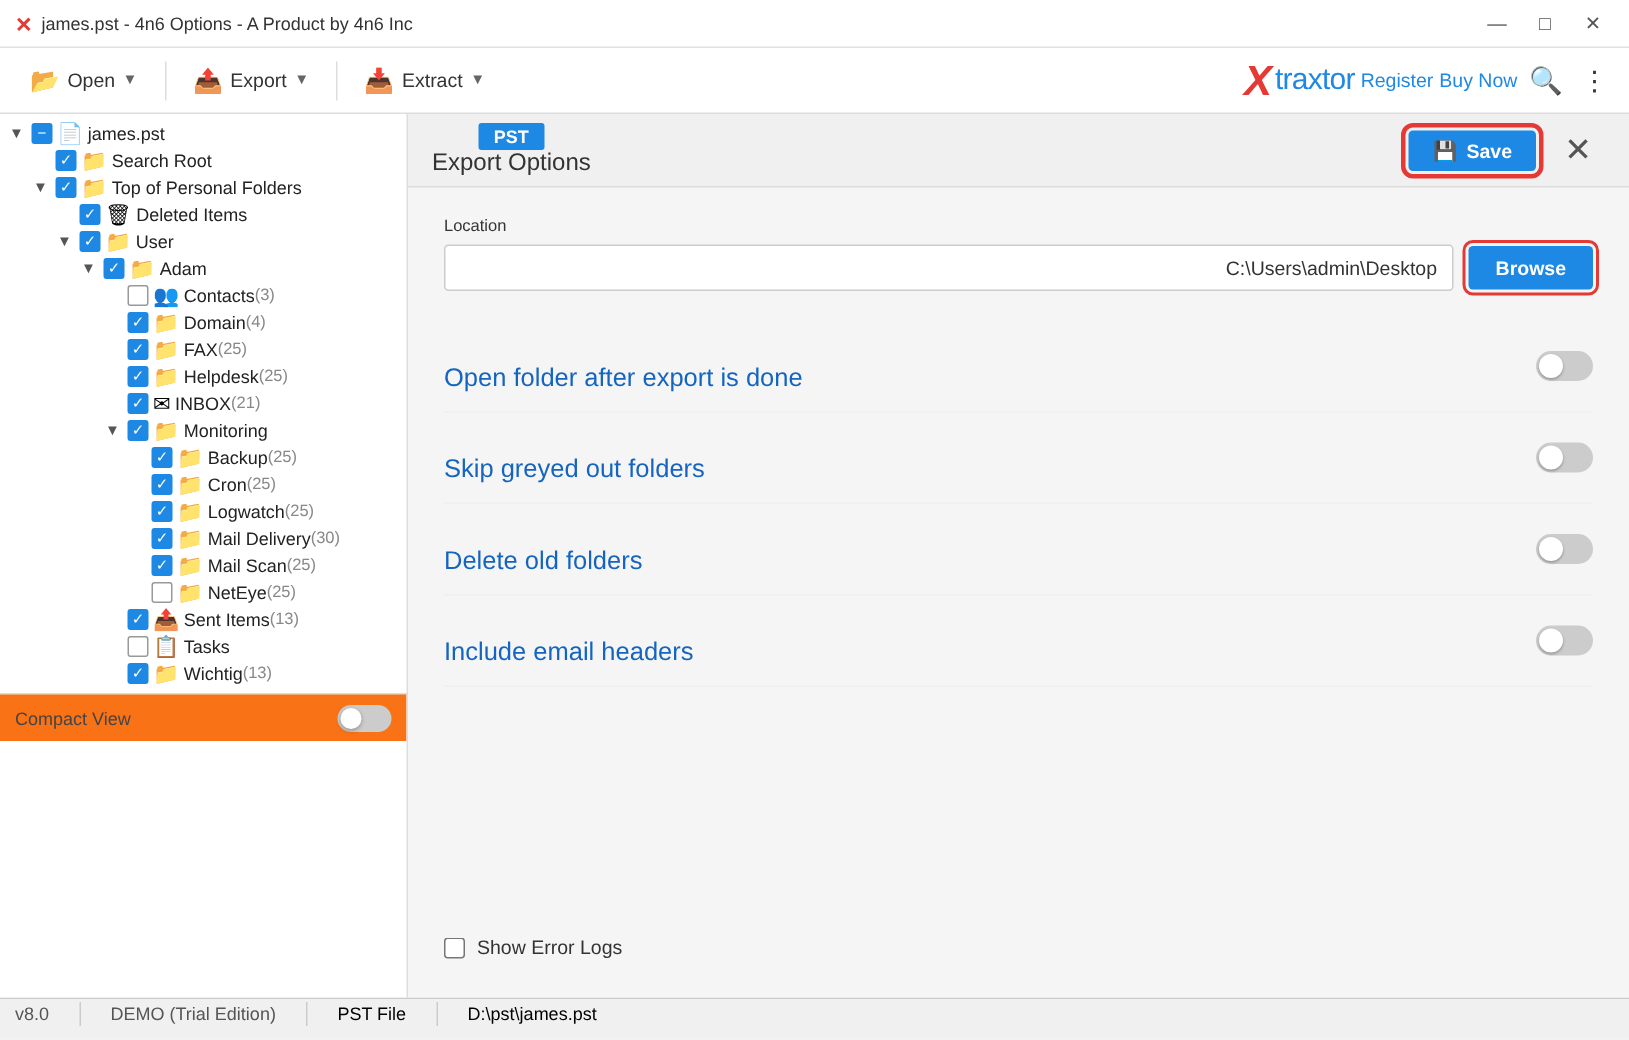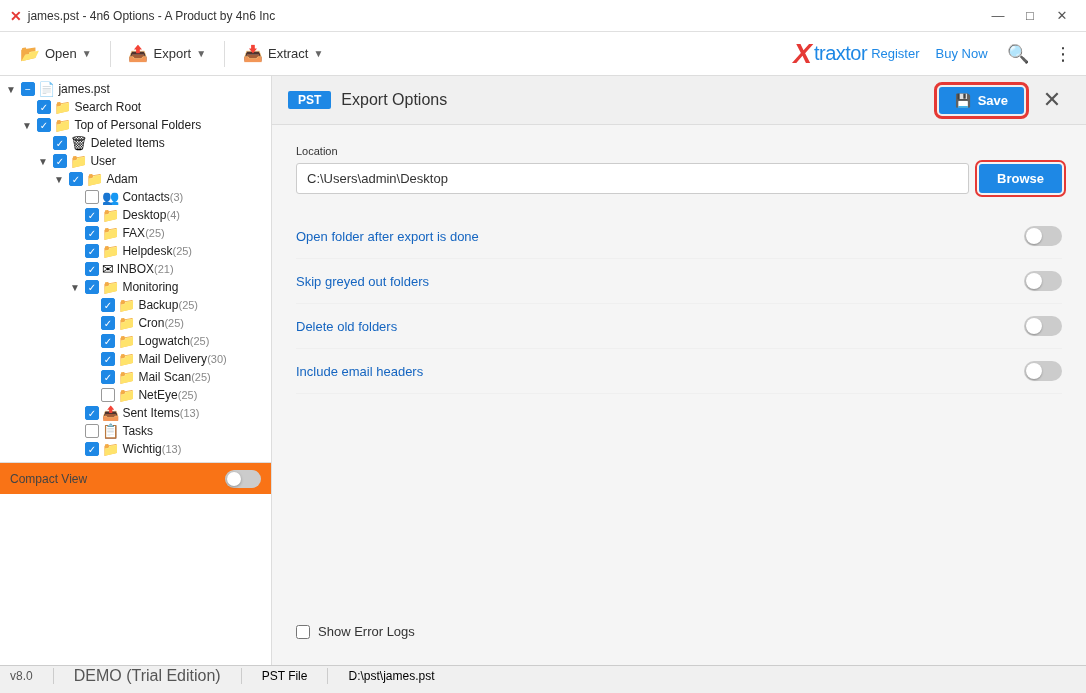--- a/index.html
+++ b/index.html
@@ -41,21 +41,21 @@
     .toolbar-btn .btn-icon { font-size: 16px; }
     .toolbar-btn .open-icon { color: #FFA000; }
     .toolbar-btn .export-icon { color: #43A047; }
     .toolbar-btn .extract-icon { color: #1E88E5; }
     .toolbar-btn .dropdown-arrow { font-size: 10px; color: #666; }
     .toolbar-separator { width: 1px; height: 26px; background: #ddd; margin: 0 4px; }
     .toolbar-spacer { flex: 1; }
     .brand-logo { display: flex; align-items: center; gap: 2px; }
     .brand-x { color: #e53935; font-size: 28px; font-weight: bold; font-style: italic; }
     .brand-text { font-size: 20px; color: #1E88E5; font-weight: 300; letter-spacing: -0.5px; }
-    .toolbar-right { display: flex; align-items: center; gap: 16px; }
+    .toolbar-right { display: flex; align-items: center; gap: 4px; }
     .toolbar-link { color: #1E88E5; font-size: 13px; cursor: pointer; text-decoration: none; }
     .toolbar-icon-btn { background: none; border: none; cursor: pointer; color: #333; font-size: 18px; padding: 4px; }
 
     
     .main-layout {
       display: flex;
       height: calc(693px - 32px - 44px - 28px);
     }
 
     
@@ -126,21 +126,21 @@
       overflow: hidden;
     }
     .export-header {
       background: #f0f0f0;
       border-bottom: 1px solid #ddd;
       padding: 6px 16px;
       display: flex;
       align-items: center;
       justify-content: space-between;
     }
-    .export-header-left { display: flex; align-items: center; gap: 10px; }
+    .export-header-left { display: flex; align-items: center; gap: 0; flex-direction: column; }
     .export-tag { background: #1E88E5; color: white; padding: 2px 10px; border-radius: 2px; font-size: 12px; font-weight: bold; }
     .export-title { font-size: 16px; color: #333; font-weight: 400; }
     .export-close-btn {
       width: 36px; height: 36px; border: none; background: none; cursor: pointer;
       font-size: 22px; color: #555; display: flex; align-items: center; justify-content: center;
     }
     .save-btn {
       display: flex; align-items: center; gap: 6px;
       background: #1E88E5; color: white; border: none; border-radius: 3px;
       padding: 6px 16px; cursor: pointer; font-size: 13px; font-weight: 600;
@@ -150,50 +150,50 @@
     .export-content {
       padding: 20px 24px;
       flex: 1;
       overflow-y: auto;
     }
     .form-section { margin-bottom: 20px; }
     .form-label { font-size: 11px; color: #333; margin-bottom: 6px; }
     .location-row { display: flex; gap: 10px; align-items: center; }
     .location-input {
       flex: 1; padding: 7px 10px; border: 1px solid #ccc; border-radius: 3px;
-      font-size: 13px; color: #333; background: white;
+      font-size: 13px; color: #333; background: white; text-align: right;
     }
     .browse-btn {
       background: #1E88E5; color: white; border: none; border-radius: 3px;
       padding: 7px 18px; cursor: pointer; font-size: 13px; font-weight: 600;
       outline: 2px solid #e53935; outline-offset: 2px;
     }
 
     .option-row {
       display: flex; align-items: center; justify-content: space-between;
       padding: 12px 0; border-bottom: 1px solid #efefef;
     }
-    .option-label { font-size: 13px; color: #1565C0; }
+    .option-label { font-size: 17px; color: #1565C0; margin-top: 16px; }
     .toggle-off { width: 38px; height: 20px; border-radius: 10px; background: #ccc; position: relative; cursor: pointer; }
     .toggle-off .knob { width: 16px; height: 16px; border-radius: 50%; background: white; position: absolute; top: 2px; left: 2px; box-shadow: 0 1px 2px rgba(0,0,0,0.3); }
 
     
     .bottom-bar {
       background: #f0f0f0;
       border-top: 1px solid #ccc;
       height: 20px;
       display: flex;
       align-items: center;
       padding: 0 10px;
       gap: 20px;
     }
     .bottom-item { font-size: 12px; color: #000000; display: flex; align-items: center; gap: 6px; }
     .bottom-separator { width: 1px; height: 16px; background: #ccc; }
     .bottom-version { font-size: 12px; color: #555; }
-    .bottom-edition { font-size: 16px; color: #555; }
+    .bottom-edition { font-size: 12px; color: #555; }
 
     
     .error-logs-row {
       display: flex; align-items: center; gap: 8px;
       padding: 10px 0;
     }
     .error-checkbox { width: 14px; height: 14px; }
     .error-label { font-size: 13px; color: #333; }
 
     .export-footer {
@@ -289,21 +289,21 @@
           <span class="tree-arrow empty"></span>
           <span class="tree-checkbox"></span>
           <span class="tree-folder-icon">👥</span>
           <span class="tree-label">Contacts</span>
           <span class="tree-count"> (3)</span>
         </div>
         <div class="tree-item tree-indent-4">
           <span class="tree-arrow empty"></span>
           <span class="tree-checkbox checked"></span>
           <span class="tree-folder-icon">📁</span>
-          <span class="tree-label">Desktop</span>
+          <span class="tree-label">Domain</span>
           <span class="tree-count"> (4)</span>
         </div>
         <div class="tree-item tree-indent-4">
           <span class="tree-arrow empty"></span>
           <span class="tree-checkbox checked"></span>
           <span class="tree-folder-icon">📁</span>
           <span class="tree-label">FAX</span>
           <span class="tree-count"> (25)</span>
         </div>
         <div class="tree-item tree-indent-4">

